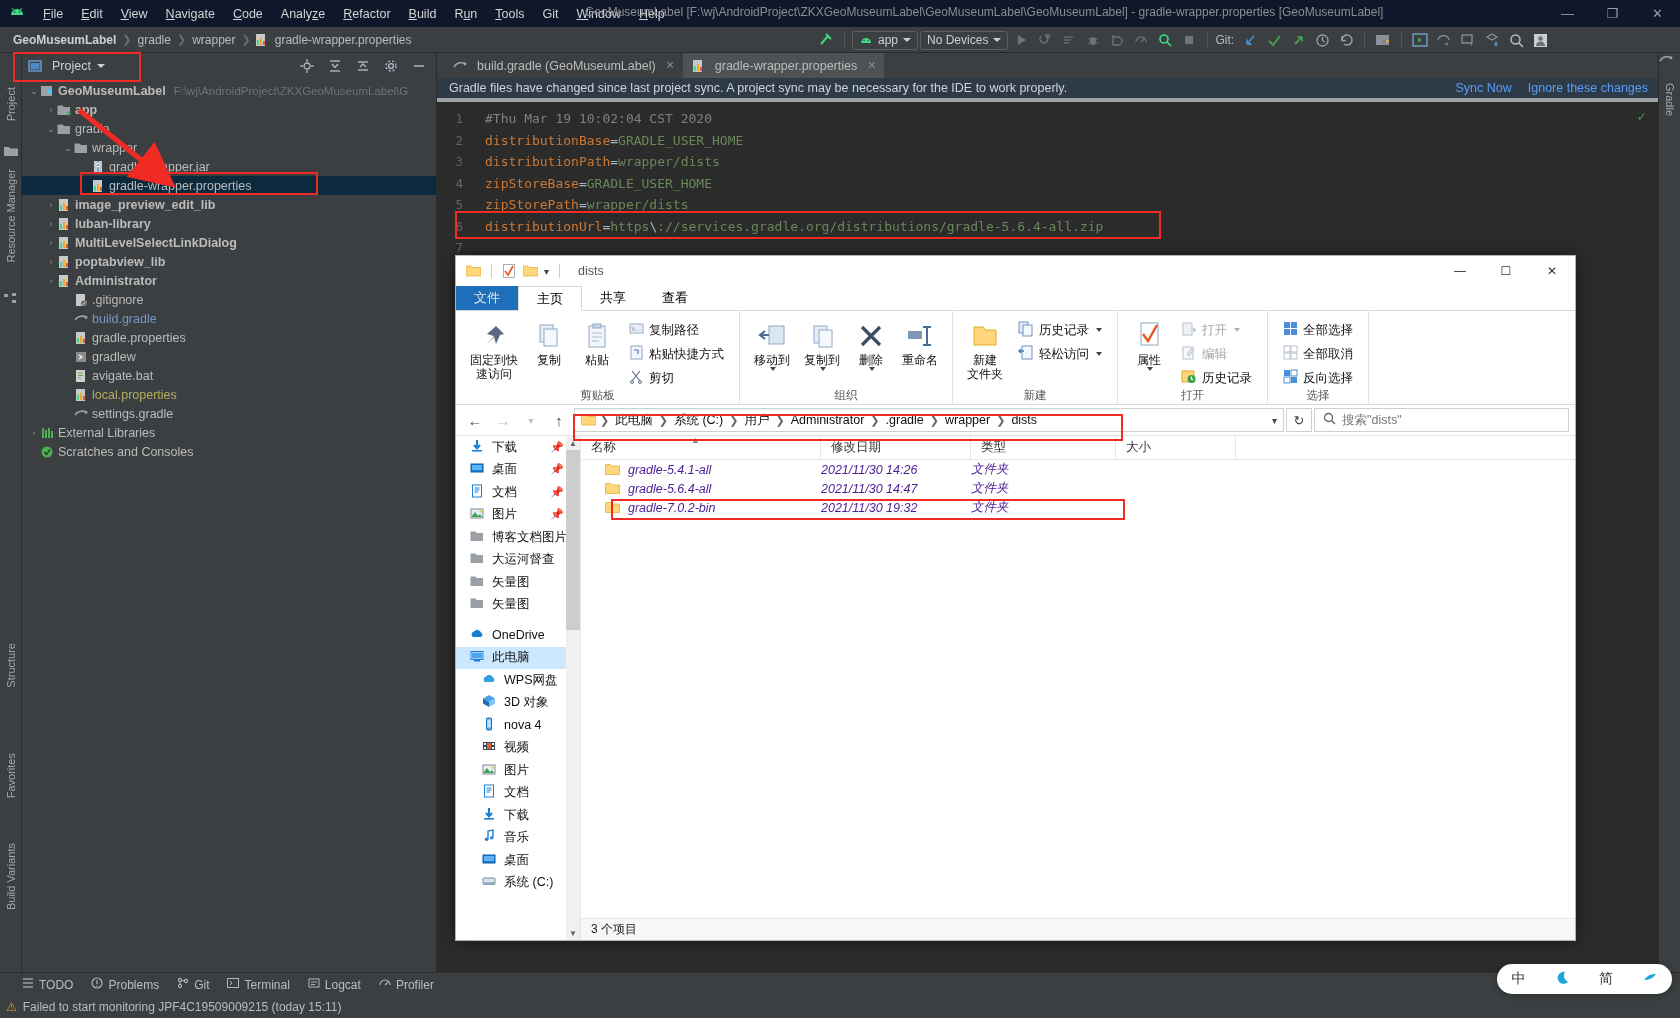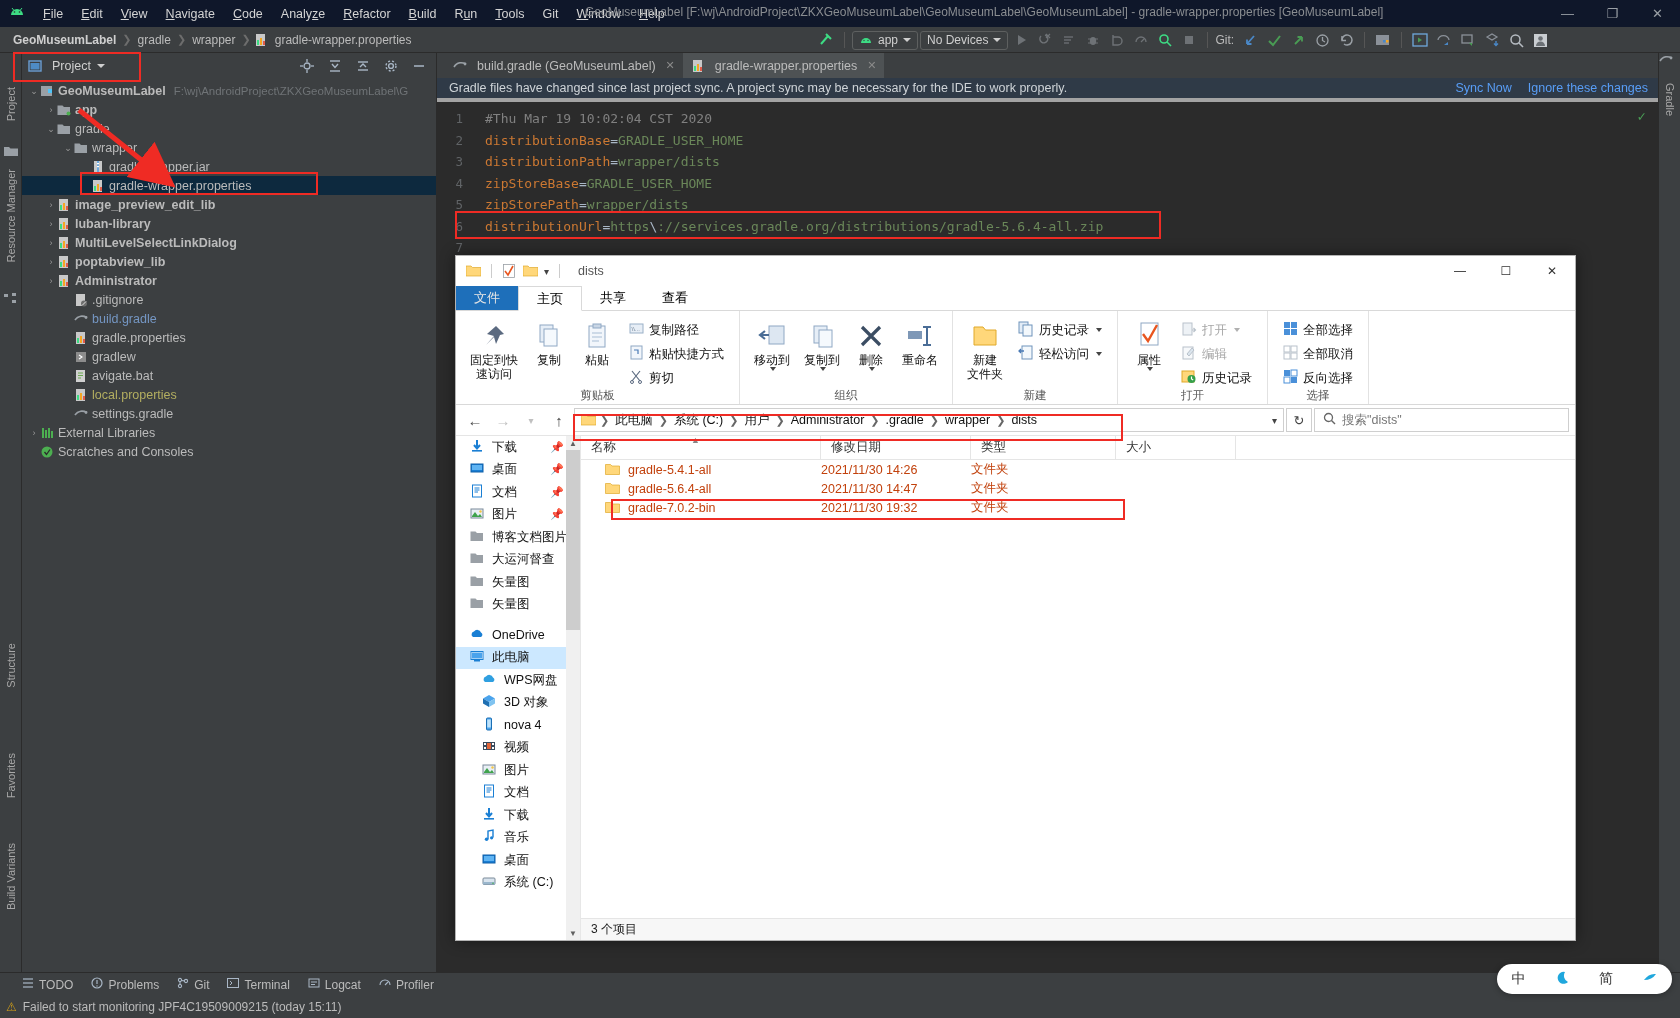--- a/index.html
+++ b/index.html
@@ -140,21 +140,21 @@
   .navitem.ind { padding-left:26px; }
   .navsb { position:absolute; right:0; top:0; width:14px; height:100%; background:#f0f0f0; }
   .navsb .thumb { position:absolute; left:0; width:14px; background:#cdcdcd; }
   .navsb .ar { position:absolute; left:0; width:14px; height:14px; display:flex;align-items:center;justify-content:center; color:#606060; font-size:8px;}
 
   .listpane { flex:1; display:flex; flex-direction:column; min-width:0; background:#fff;}
   .colhdr { height:24px; display:flex; align-items:center; border-bottom:1px solid #e5e5e5; font-size:12.5px; color:#333; position:relative;}
   .colhdr .ch { padding-left:10px; border-right:1px solid #e5e5e5; height:24px; display:flex; align-items:center;}
   .sortmark { position:absolute; left:110px; top:-1px; color:#888; font-size:9px;}
   .rows { flex:1; position:relative; }
-  .frow { height:19px; display:flex; align-items:center; font-size:12.5px; color:#c2410c;}
+  .frow { height:19px; display:flex; align-items:center; font-size:12.5px; color:#4c1d95;font-style:italic;}
   .frow .c1 { width:240px; display:flex; align-items:center; gap:8px; padding-left:24px;}
   .frow .c2 { width:150px; }
   .frow .c3 { width:145px; }
   .frow .c4 { flex:1; }
   .folderico { width:15px; height:13px; display:inline-block; position:relative;}
   .ex-status { height:22px; border-top:1px solid #e5e5e5; display:flex; align-items:center; padding-left:10px; font-size:12px; color:#222; background:#f7f7f7;}
 
   
   .redbox { position:absolute; border:2px solid #ef2b24; pointer-events:none; z-index:60;}
   .arrowlayer { position:absolute; inset:0; pointer-events:none; z-index:61;}

